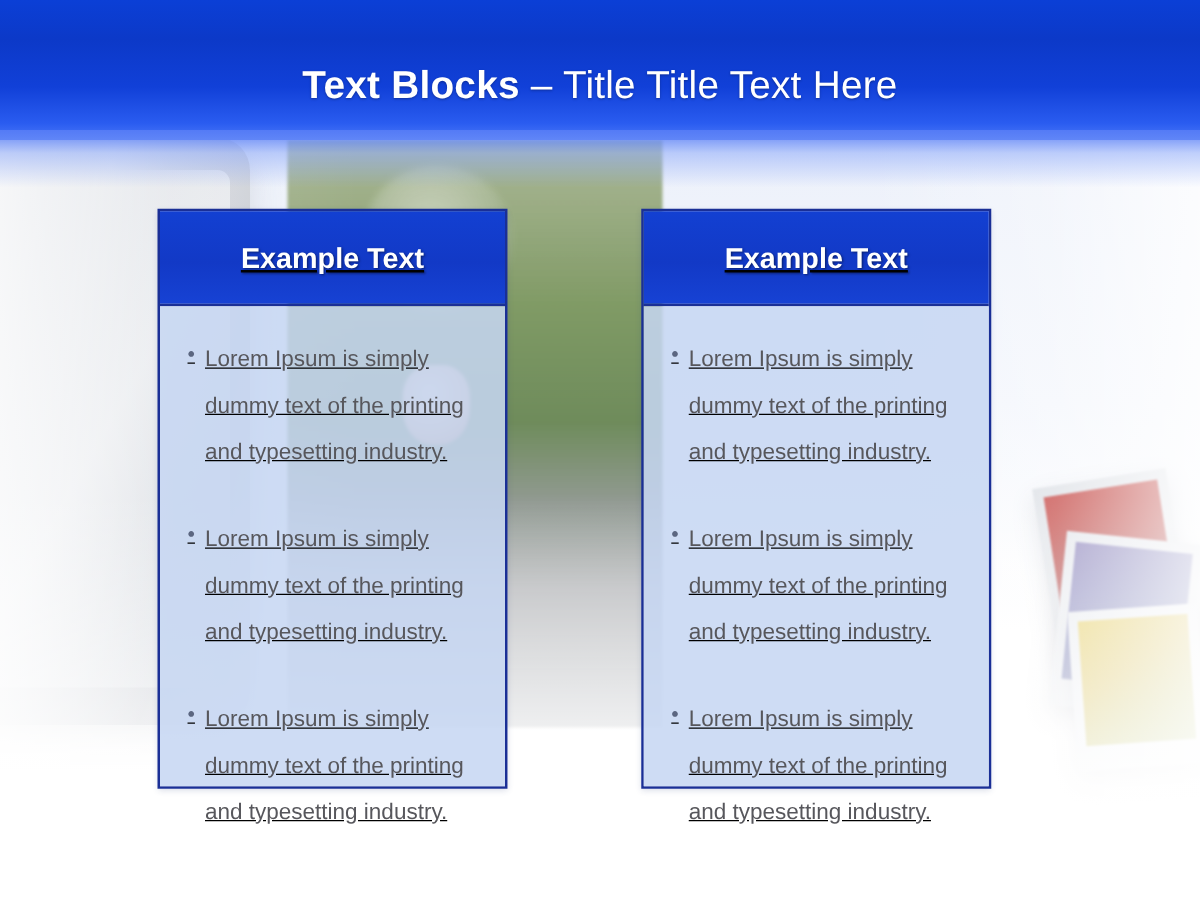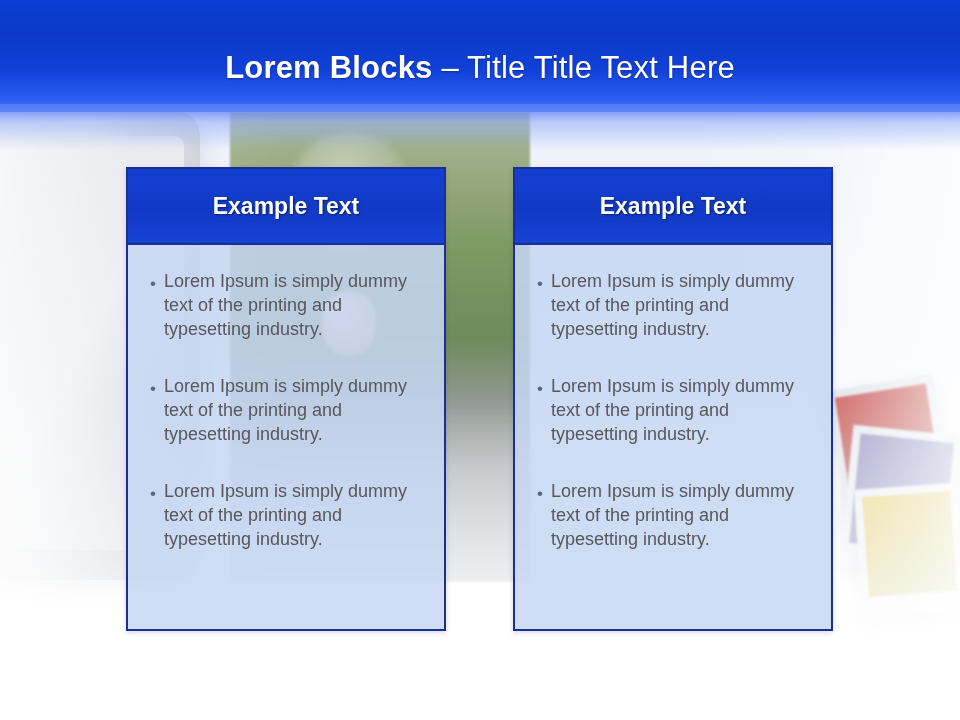--- a/index.html
+++ b/index.html
@@ -186,25 +186,26 @@
   .title .strong {
     font-weight: bold;
   }
   .title .light {
     font-weight: normal;
   }
 
   
   .block {
     position: absolute;
-    width: 320px;
+    width: 280px;
     border: 2px solid #1a2f96;
     box-sizing: border-box;
     z-index: 5;
     box-shadow: 0 2px 5px rgba(40,60,120,.18);
+    text-decoration: underline;
   }
   #block-1 { left: 126px; top: 167px; height: 464px; }
   #block-2 { left: 513px; top: 167px; height: 464px; }
 
   .block-head {
     height: 76px;
     background: linear-gradient(to bottom, #1340d2 0%, #1239c6 55%, #1742d4 100%);
     display: flex;
     align-items: center;
     justify-content: center;
@@ -238,21 +239,21 @@
     flex: 0 0 22px;
     color: #5b6680;
     font-size: 17px;
     line-height: 29px;
     text-align: center;
   }
   .bullet-text {
     flex: 1 1 auto;
     color: #57575c;
     font-size: 18px;
-    line-height: 24px;
+    line-height: 37px;
   }
 </style>
 </head>
 <body>
 
 <div id="slide">
 
   <div class="bg-layer">
     <div class="bg-base"></div>
     <div class="bg-tablet">
@@ -262,21 +263,21 @@
     <div class="bg-photo-a"></div>
     <div class="bg-photo-b"></div>
     <div class="bg-photo-c"></div>
     <div class="bg-wash"></div>
     <div class="bg-side-fade"></div>
   </div>
 
   <div class="header"></div>
   <div class="header-glow"></div>
   <div class="title">
-    <span class="strong">Lorem Blocks </span><span class="light">– Title Title Text Here</span>
+    <span class="strong">Text Blocks </span><span class="light">– Title Title Text Here</span>
   </div>
 
   <div class="block" id="block-1">
     <div class="block-head">
       <span class="block-head-text">Example Text</span>
     </div>
     <div class="block-body">
       <ul class="bullet-list">
         <li class="bullet-item">
           <span class="bullet-dot">•</span>

